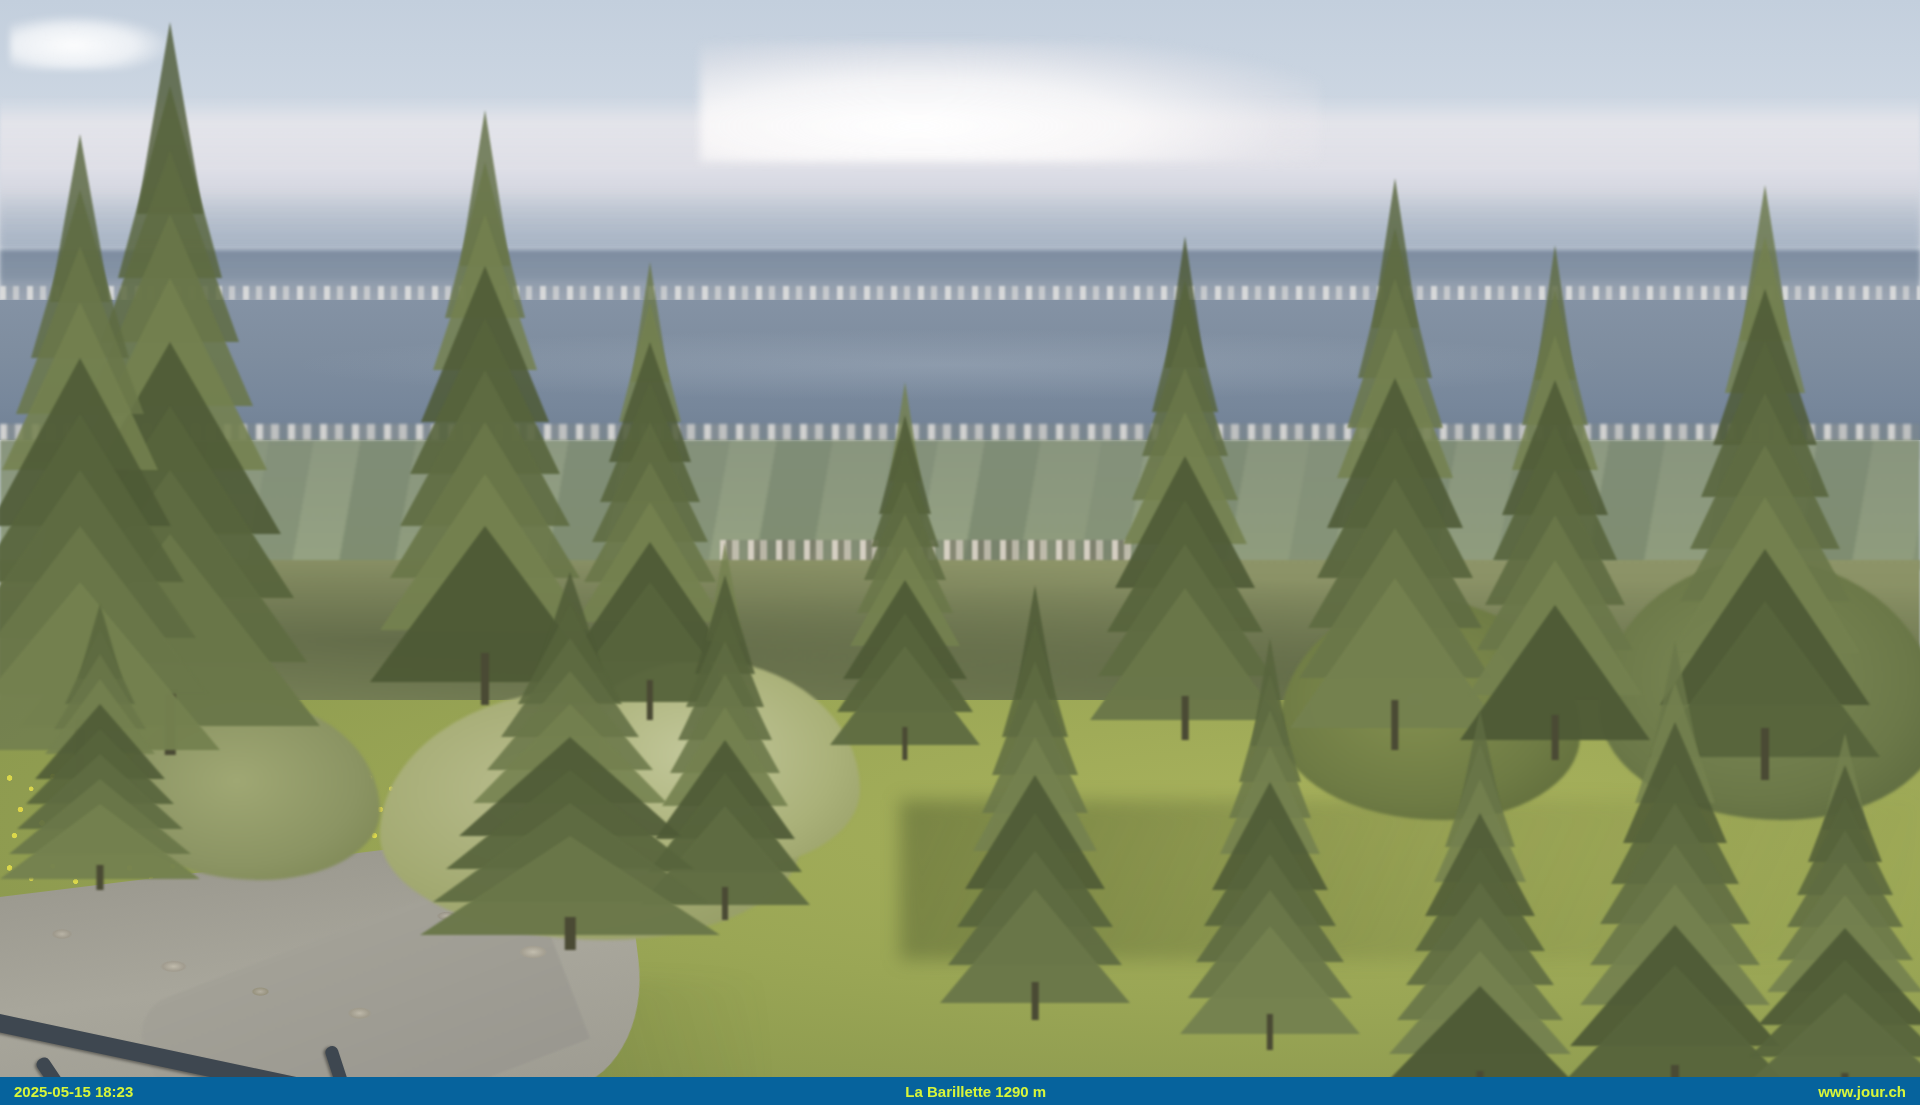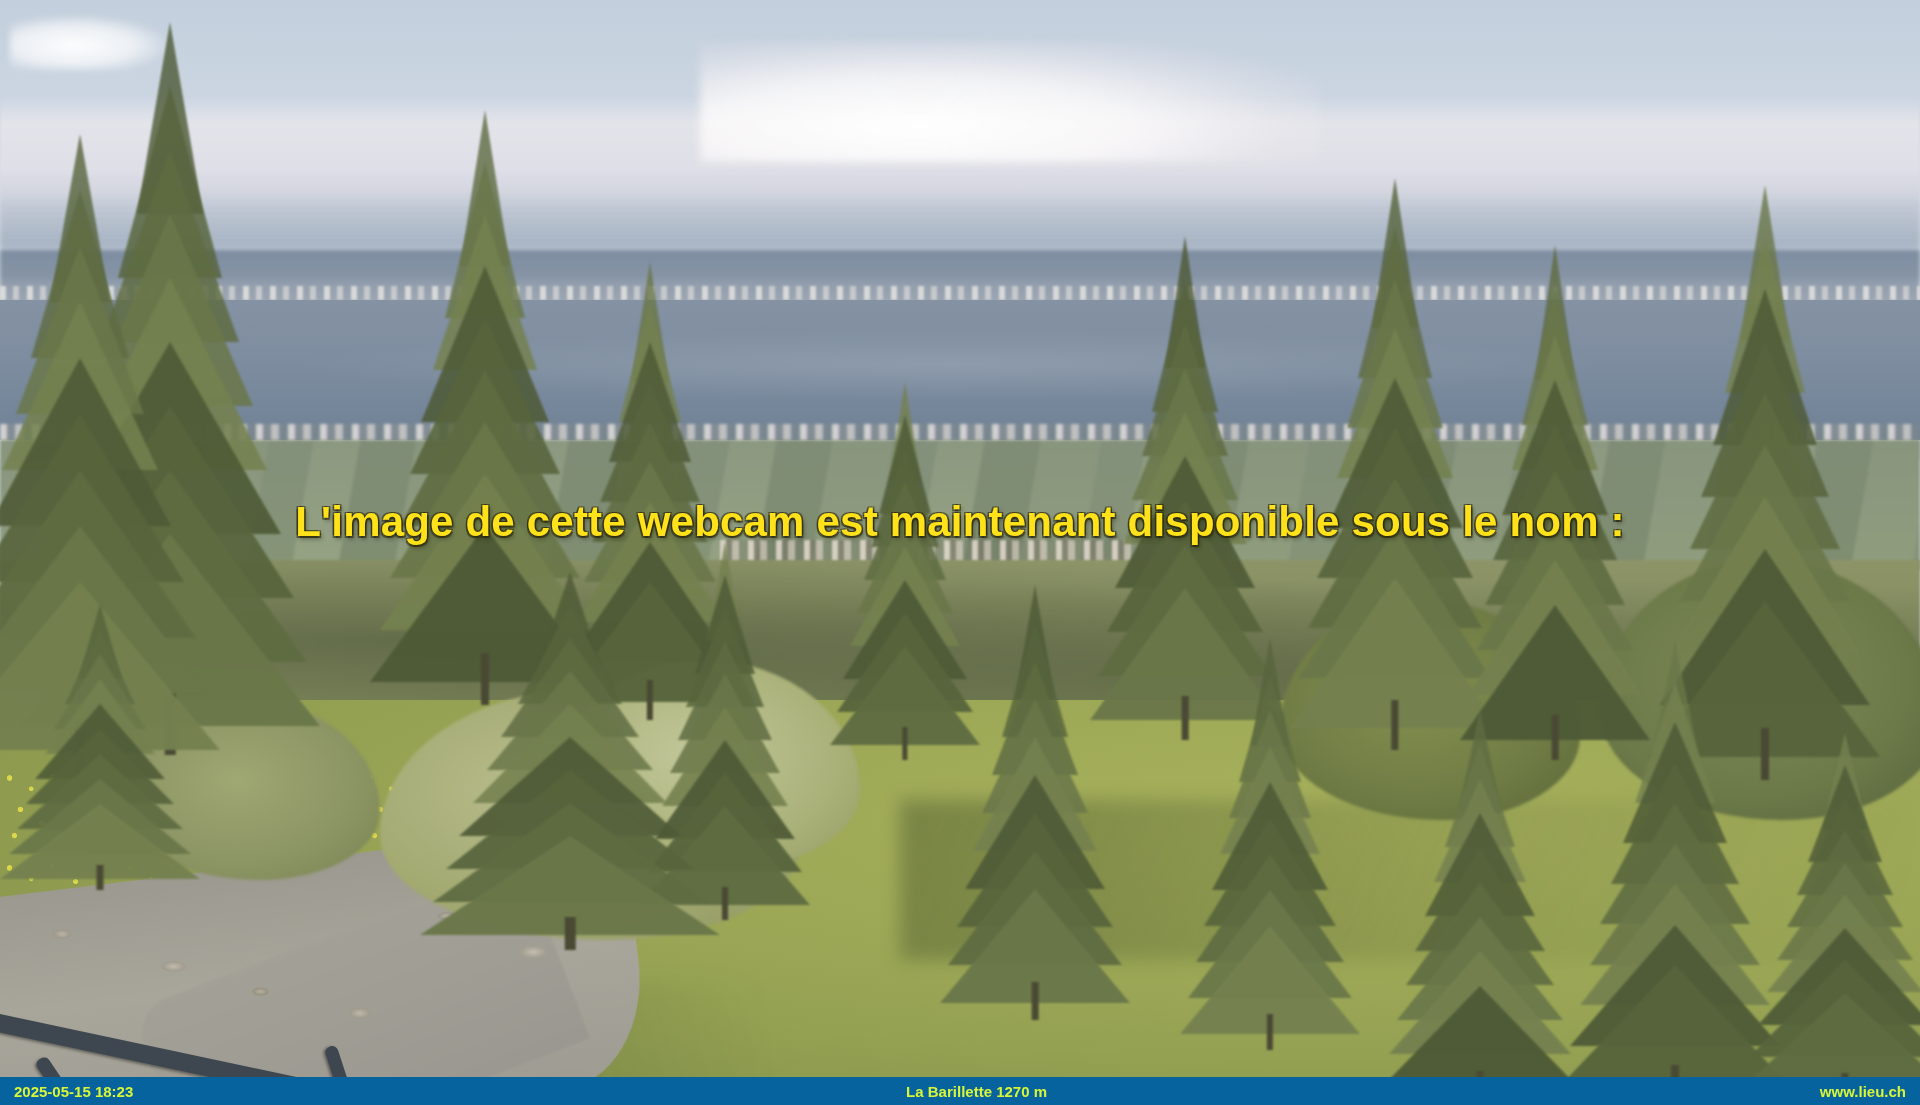--- a/index.html
+++ b/index.html
@@ -489,21 +489,20 @@
         <i style="border-left-width: 55.8861px; border-right-width: 55.8861px; border-bottom: 75px solid rgb(116, 129, 79); top: 38.75px; opacity: 0.86; filter: blur(1.1px);"></i>
         <i style="border-left-width: 65.2732px; border-right-width: 65.2732px; border-bottom: 75px solid rgb(78, 90, 54); top: 63.75px; opacity: 0.88; filter: blur(1.1px);"></i>
         <i style="border-left-width: 74.311px; border-right-width: 74.311px; border-bottom: 75px solid rgb(87, 100, 60); top: 88.75px; opacity: 0.9; filter: blur(1.1px);"></i>
         <i style="border-left-width: 83.0797px; border-right-width: 83.0797px; border-bottom: 75px solid rgb(95, 108, 66); top: 113.75px; opacity: 0.92; filter: blur(1.1px);"></i>
         <i style="border-left-width: 91.6308px; border-right-width: 91.6308px; border-bottom: 75px solid rgb(106, 119, 73); top: 138.75px; opacity: 0.94; filter: blur(1.1px);"></i>
         <i style="border-left-width: 100px; border-right-width: 100px; border-bottom: 75px solid rgb(116, 129, 79); top: 163.75px; opacity: 0.96; filter: blur(1.1px);"></i>
         <i style="border-left-width: 0px; border-right-width: 0px; border-bottom: 25px solid rgb(74, 74, 52); width: 7px; top: 225px; filter: blur(1px);"></i>
       </div>
   </div>
 
-  <div class="overlay-text" id="line-1">L'image de cette webcam est maintenant disponible sous le nom :</div>
 
   <div id="status-bar">
     <span class="sb-left">2025-05-15 18:23</span>
-    <span class="sb-center">La Barillette 1270 m</span>
-    <span class="sb-right">www.lieu.ch</span>
+    <span class="sb-center">La Barillette 1290 m</span>
+    <span class="sb-right">www.jour.ch</span>
   </div>
 
 </div>
 
 </body></html>

